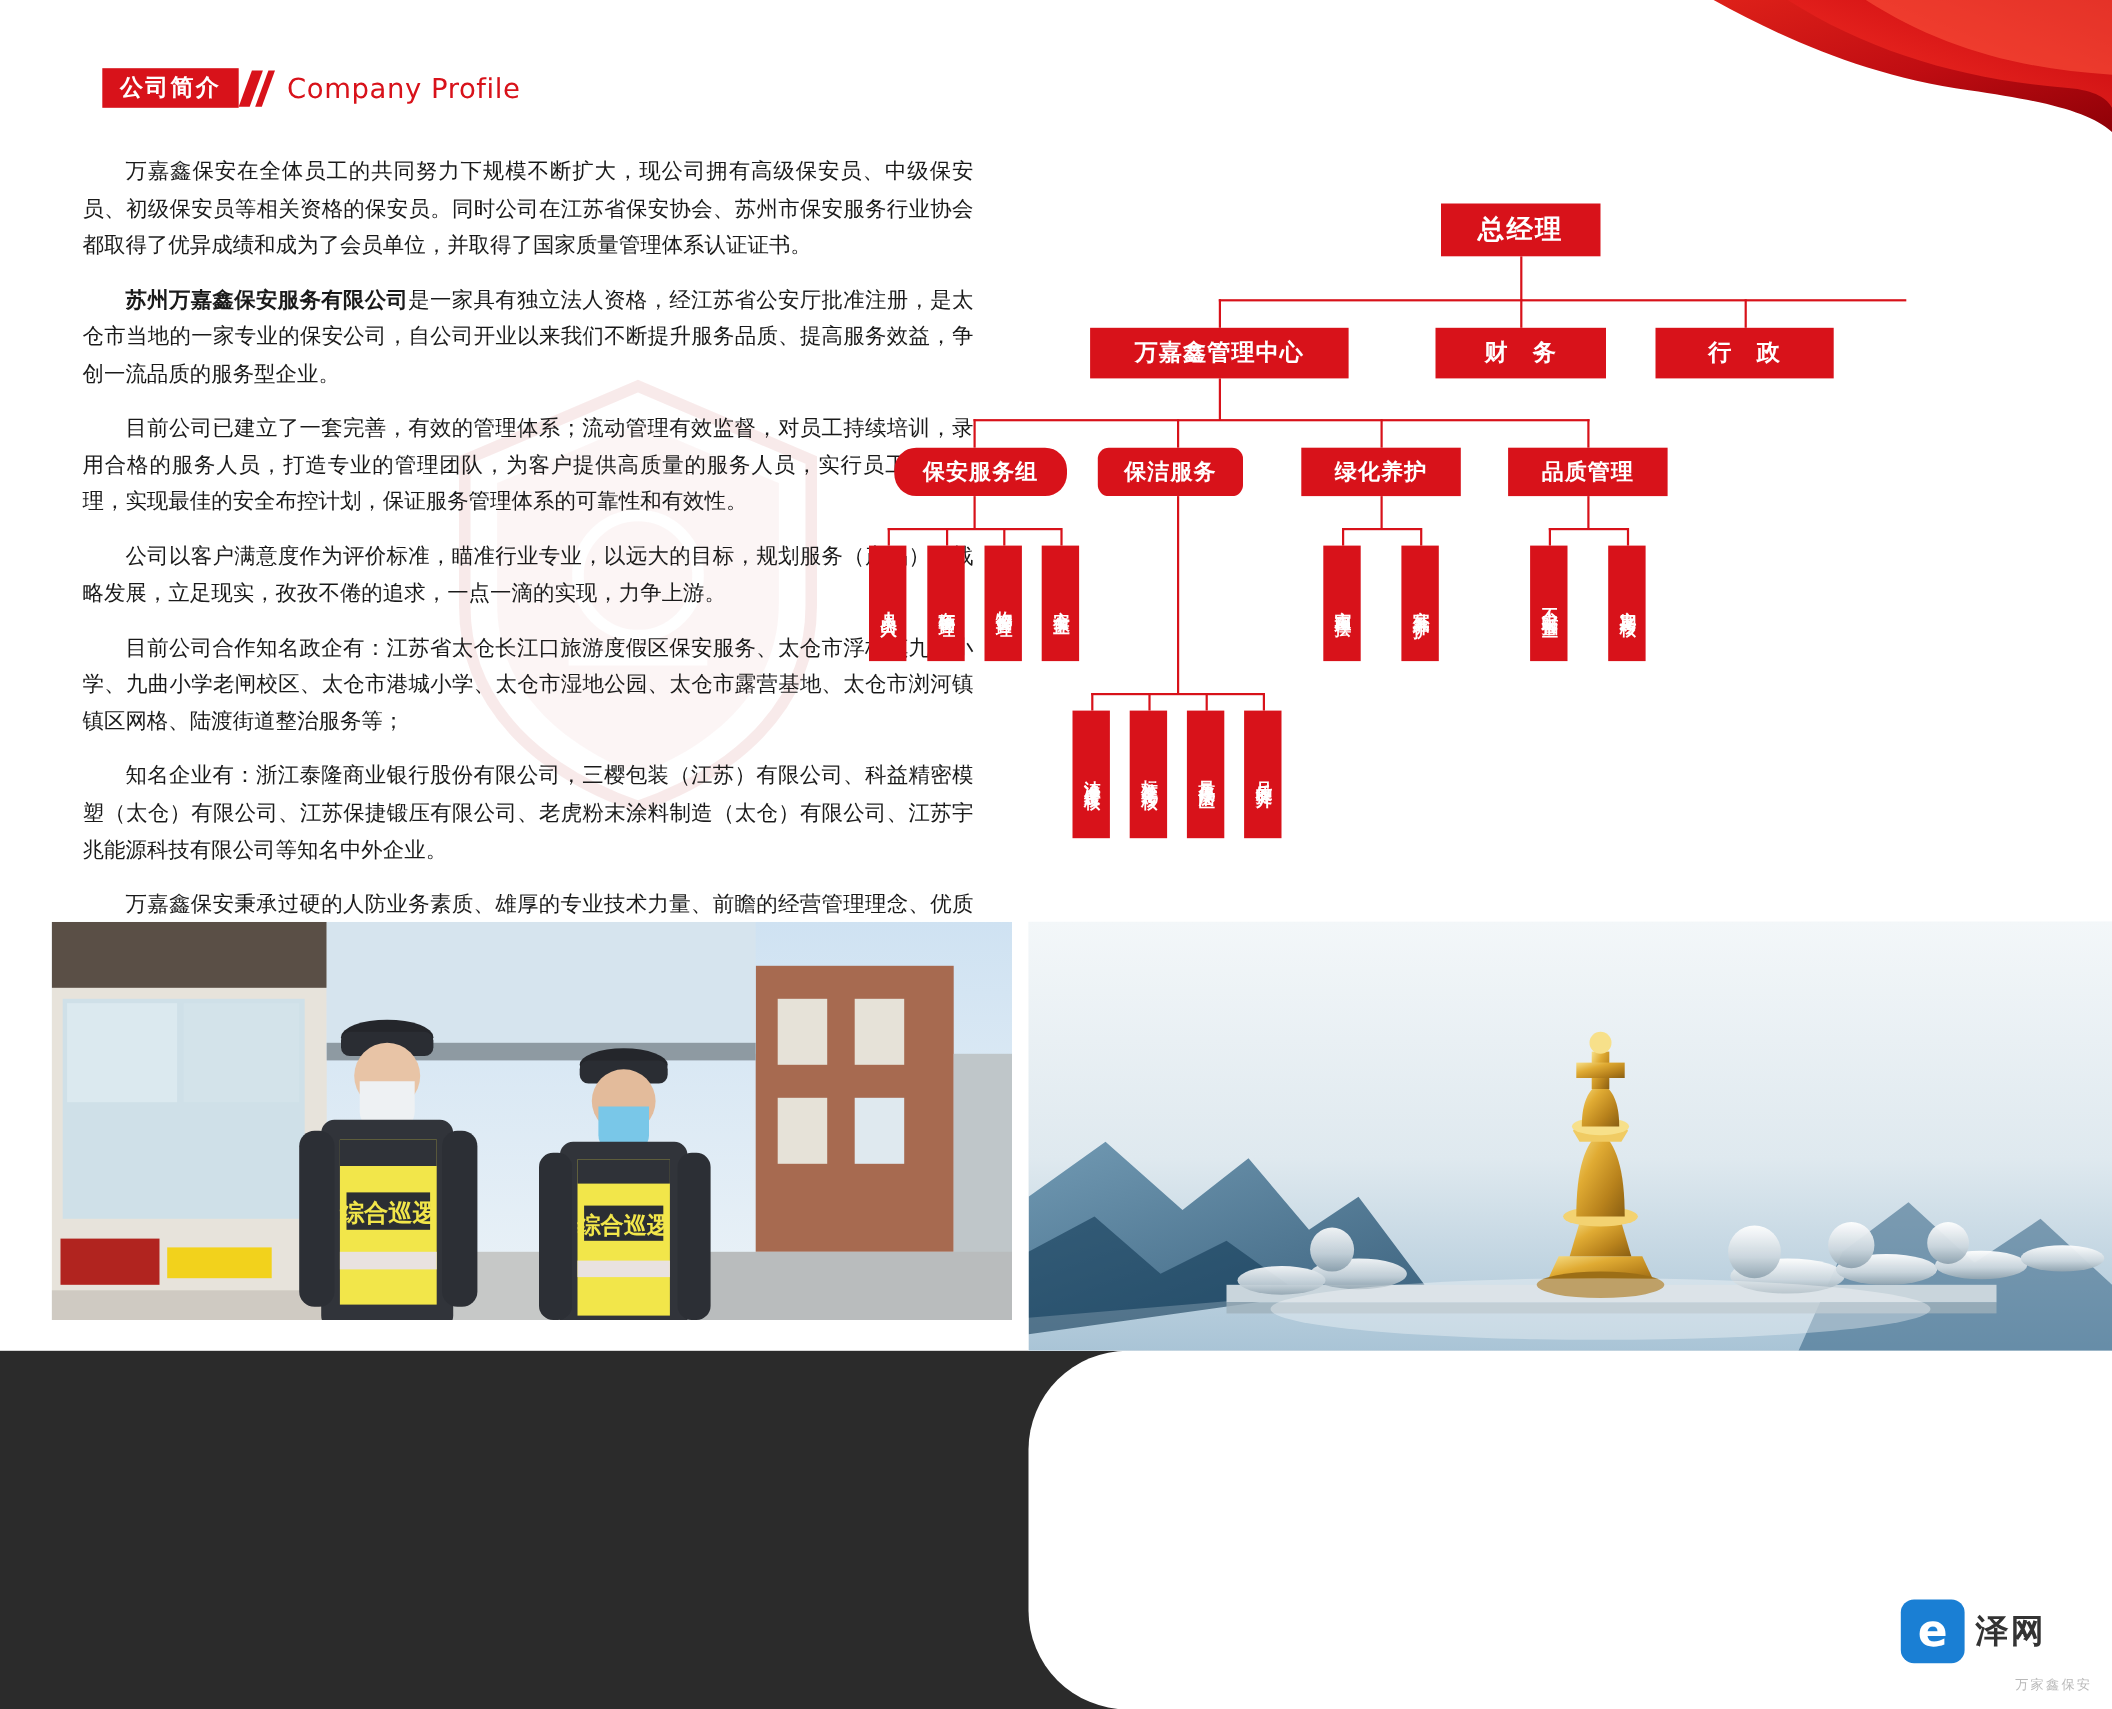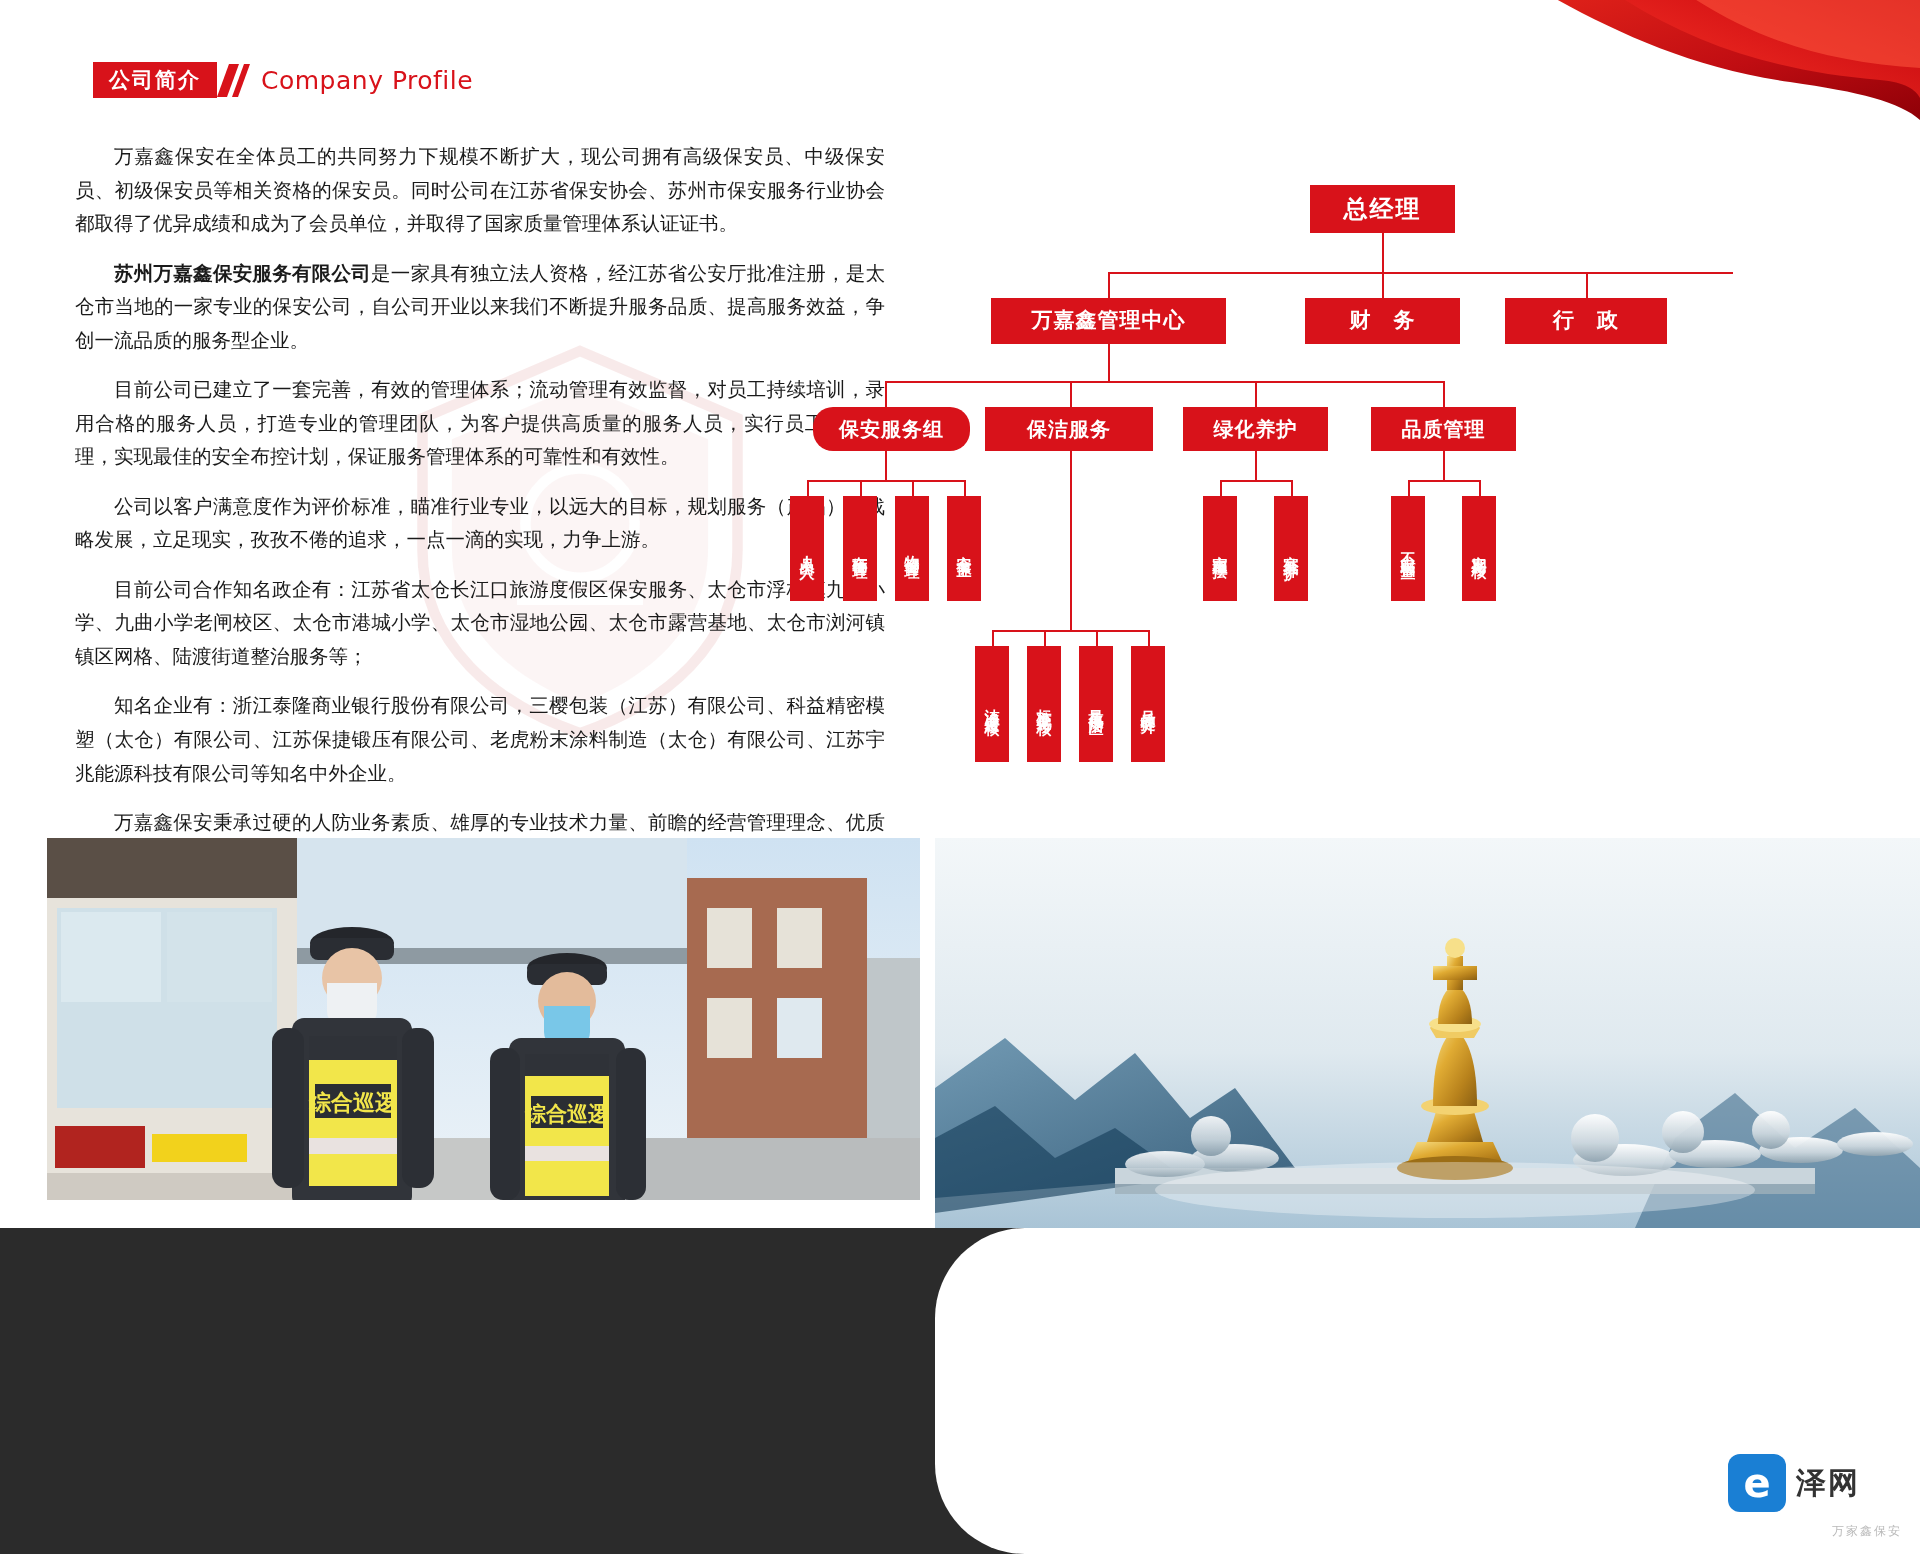--- a/index.html
+++ b/index.html
@@ -107,21 +107,21 @@
     position: absolute; left: 935px; top: 185px;
     width: 880px; height: 600px;
   }
   .node {
     position: absolute;
     background: #d8121a; color: #fff;
     font-weight: bold;
     display: flex; align-items: center; justify-content: center;
     text-align: center;
     line-height: 1.2;
-    font-family: Liberation Serif, serif;
+    font-family: Liberation Sans, sans-serif;
   }
   .node.l1 { font-size: 24px; letter-spacing: 2px; }
   .node.l2 { font-size: 21px; letter-spacing: 1px; }
   .node.l3 { font-size: 20px; letter-spacing: 1px; }
   .node.vert {
     font-size: 15px;
     writing-mode: vertical-rl;
     text-orientation: upright;
     letter-spacing: 3px;
     padding: 8px 0;
@@ -300,21 +300,21 @@
     <div class="node l2" style="left:570px; top:113px; width:162px; height:46px;">行　政</div>
 
     <div class="line v" style="left:173px; top:159px; height:38px;"></div>
     <div class="line h" style="left:-50px; top:196px; width:560px;"></div>
     <div class="line v" style="left:-50px; top:196px; height:26px;"></div>
     <div class="line v" style="left:135px; top:196px; height:26px;"></div>
     <div class="line v" style="left:320px; top:196px; height:26px;"></div>
     <div class="line v" style="left:508px; top:196px; height:26px;"></div>
 
     <div class="node l3" style="left:-122px; top:222px; width:157px; height:44px;border-radius:20px;">保安服务组</div>
-    <div class="node l3" style="left:50px; top:222px; width:168px; height:44px;">保洁服务</div>
+    <div class="node l3" style="left:63px; top:222px; width:132px; height:44px;border-radius:10px;">保洁服务</div>
     <div class="node l3" style="left:248px; top:222px; width:145px; height:44px;">绿化养护</div>
     <div class="node l3" style="left:436px; top:222px; width:145px; height:44px;">品质管理</div>
 
     <div class="line v" style="left:-50px; top:266px; height:30px;"></div>
     <div class="line h" style="left:-128px; top:295px; width:158px;"></div>
     <div class="line v" style="left:-128px; top:295px; height:16px;"></div>
     <div class="line v" style="left:-75px; top:295px; height:16px;"></div>
     <div class="line v" style="left:-23px; top:295px; height:16px;"></div>
     <div class="line v" style="left:29px; top:295px; height:16px;"></div>
     <div class="node vert" style="left:-145px; top:311px; width:34px; height:105px;">人员出入</div>

